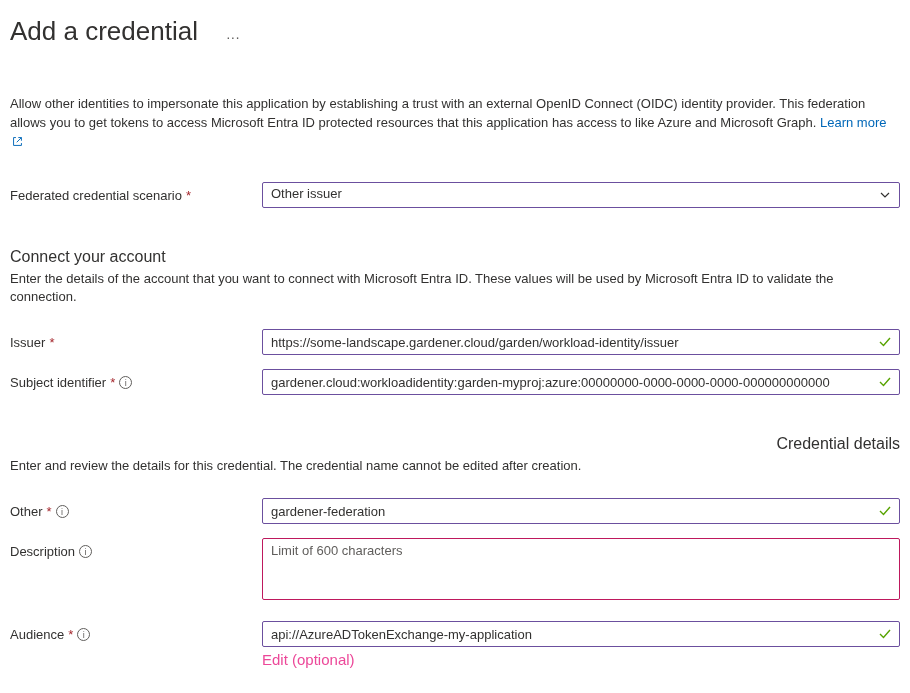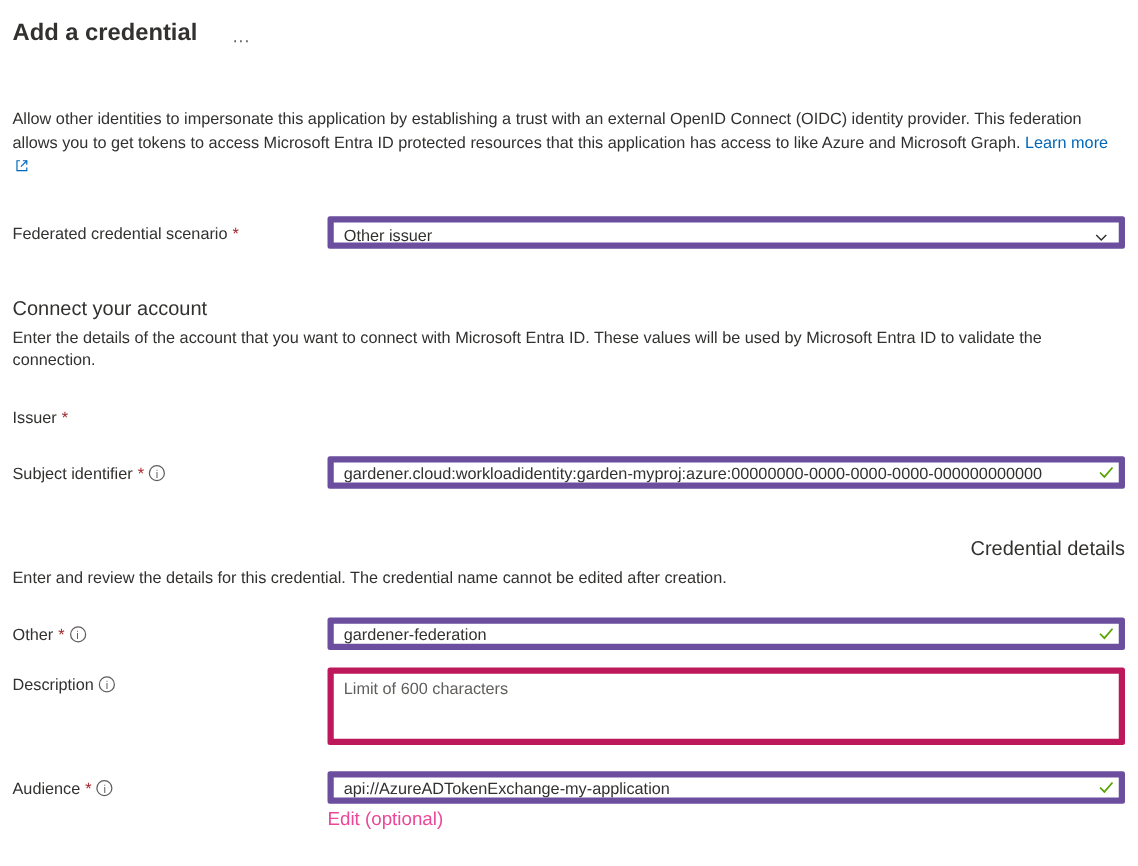--- a/index.html
+++ b/index.html
@@ -6,35 +6,35 @@
     body {
       margin: 0;
       padding: 10px;
       font-family: "Segoe UI", -apple-system, sans-serif;
       font-size: 13px;
       color: #323130;
       background: #fff;
       width: 910px;
     }
     .heading-row { display: flex; align-items: center; gap: 20px; }
-    h2 { font-size: 19px; font-weight: 700; margin: 6px 0 16px; }
+    h2 { font-size: 26px; font-weight: 400; margin: 6px 0 16px; }
     .more { color: #605e5c; font-size: 14px; padding: 4px 8px; }
     .intro { margin-top: 32px; line-height: 1.45; }
     .link { color: #0067b8; text-decoration: none; cursor: pointer; }
     .ext-icon { width: 11px; height: 11px; vertical-align: -1px; margin-left: 2px; }
     .section-title { font-size: 16px; font-weight: 400; margin: 26px 0 4px; }
     .section-subtext { margin: 0 0 10px; line-height: 1.45; }
     .form-row { display: flex; align-items: flex-start; margin-top: 22px; }
     .label-col { width: 252px; padding-top: 6px; display: flex; align-items: center; gap: 4px; }
     .req { color: #a4262c; }
     .info-icon { width: 13px; height: 13px; border: 1px solid #605e5c; border-radius: 50%; display: inline-flex; align-items: center; justify-content: center; font-size: 9px; color: #605e5c; cursor: default; }
     .input-col { flex: 1; position: relative; }
     .select-box, .text-input, .textarea-box {
       width: 100%;
-      border: 5px solid #be185d;
+      border: 1px solid #be185d;
       border-radius: 2px;
       font-family: inherit;
       font-size: 13px;
       color: #323130;
       background: #fff;
     }
     .select-box { height: 26px; padding: 3px 28px 3px 8px; position: relative; cursor: pointer; }
     .chev { position: absolute; right: 8px; top: 6px; }
     .text-input { height: 26px; padding: 3px 30px 3px 8px; }
     .validated { border-color: #6b4f9e; }
@@ -80,23 +80,29 @@
 </div>
 
 <div class="section-title" style="margin-top:40px;">Connect your account</div>
 <p class="section-subtext">Enter the details of the account that you want to connect with Microsoft Entra ID. These values will be used by Microsoft Entra ID to validate the connection.</p>
 
 <div class="form-row">
   <div class="label-col">
     <span>Issuer</span>
     <span class="req">*</span>
   </div>
+  <div class="input-col">
+    <input class="text-input validated" value="https://some-landscape.gardener.cloud/garden/workload-identity/issuer" style="">
+    <svg class="check-icon" width="14" height="14" viewBox="0 0 14 14" fill="none" stroke="#57a300" stroke-width="1.4">
+        <path d="M2 7l3.5 3.5L12 3"></path>
+      </svg>
+  </div>
 </div>
 
-<div class="form-row" style="margin-top:24px;">
+<div class="form-row" style="margin-top:14px;">
   <div class="label-col">
     <span>Subject identifier</span>
     <span class="req">*</span>
     <span class="info-icon">i</span>
   </div>
   <div class="input-col">
     <input class="text-input validated" value="gardener.cloud:workloadidentity:garden-myproj:azure:00000000-0000-0000-0000-000000000000" style="">
     <svg class="check-icon" width="14" height="14" viewBox="0 0 14 14" fill="none" stroke="#57a300" stroke-width="1.4">
         <path d="M2 7l3.5 3.5L12 3"></path>
       </svg>

